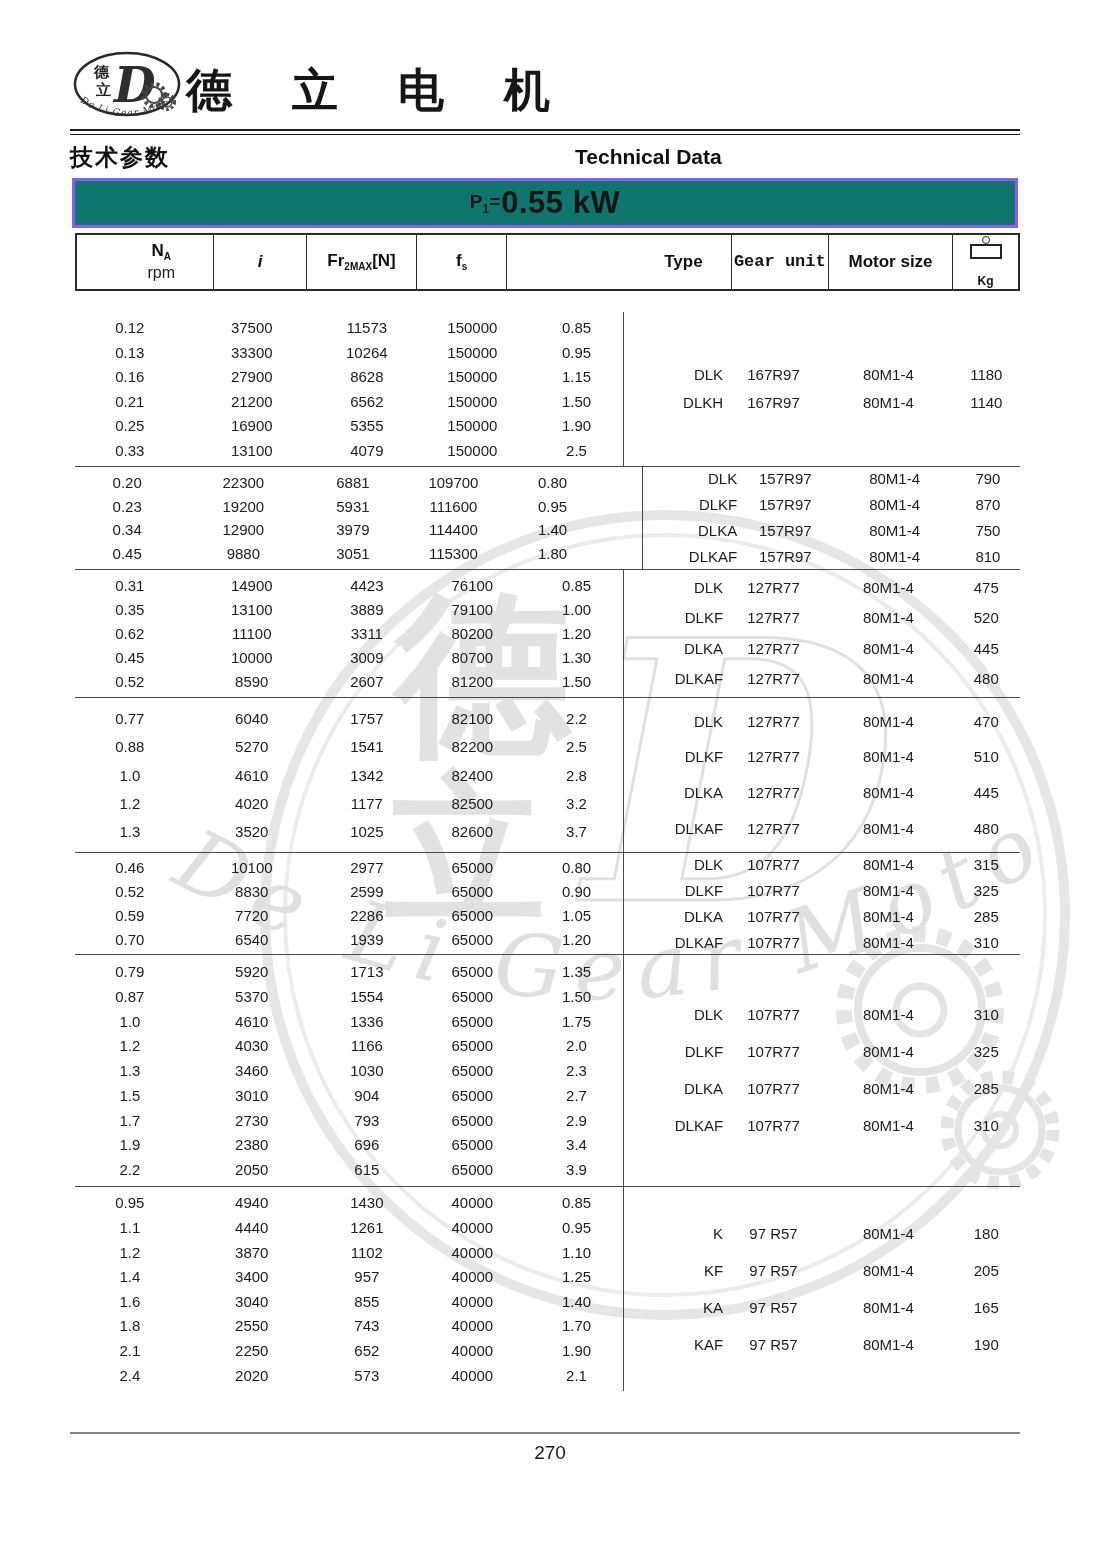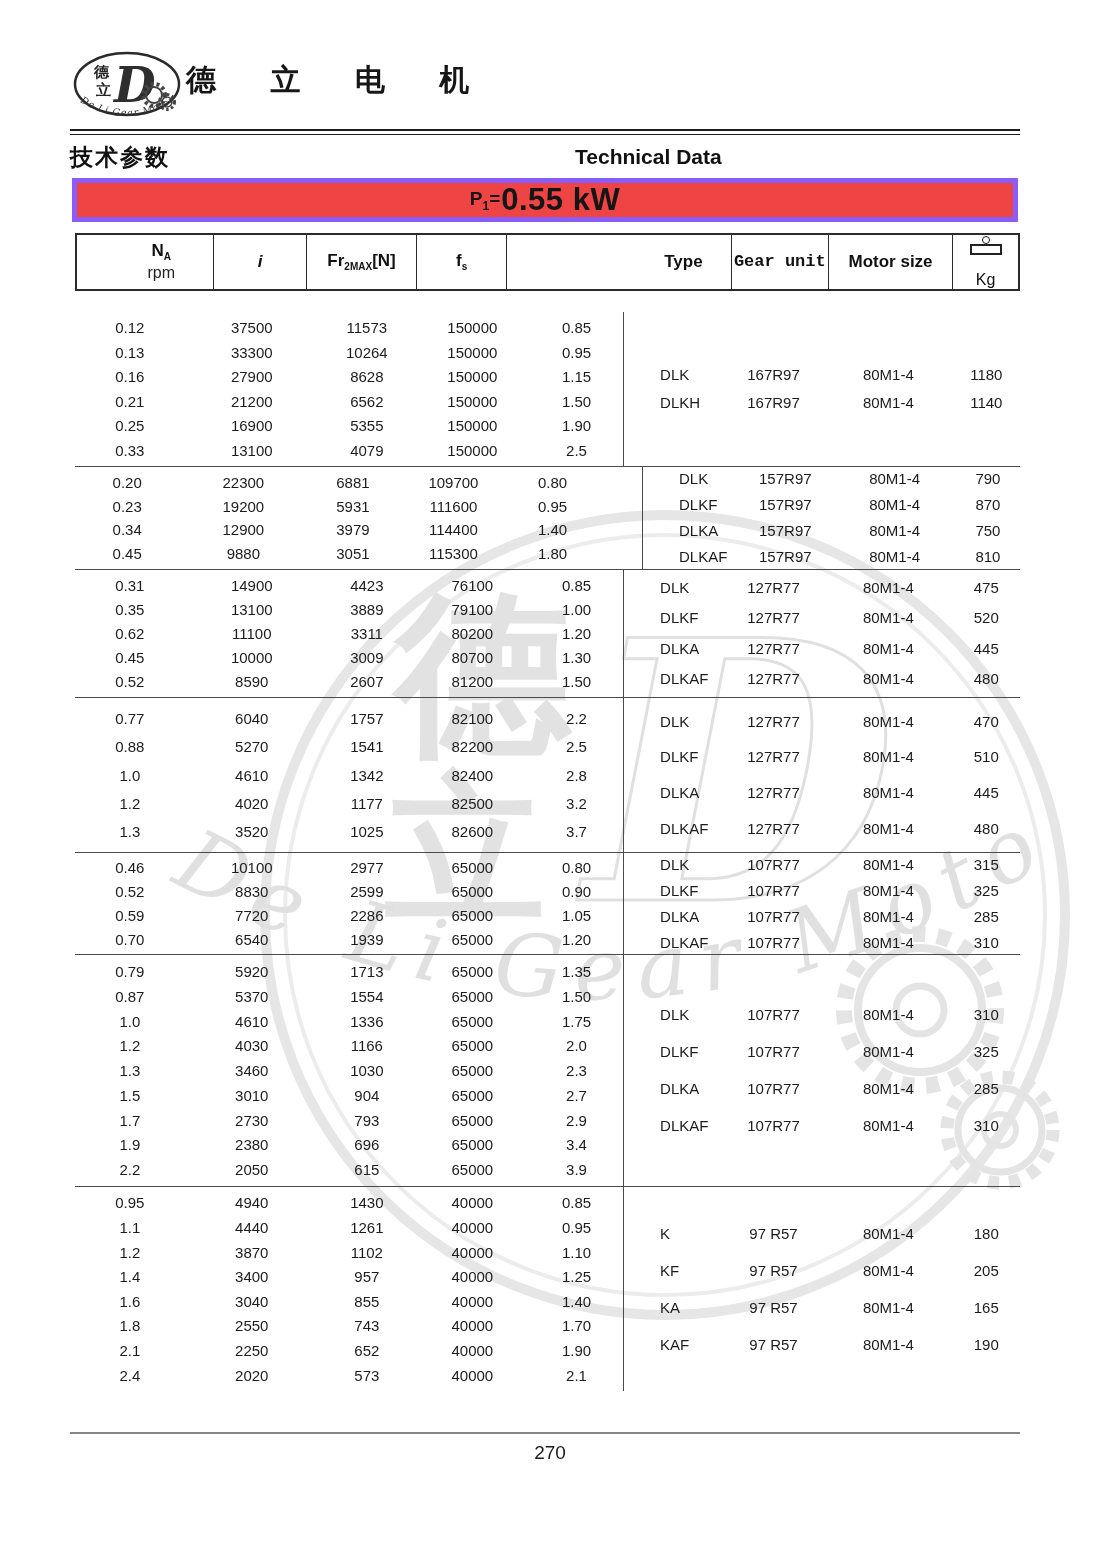--- a/index.html
+++ b/index.html
@@ -7,28 +7,28 @@
         font-family:"Liberation Sans",sans-serif;color:#1c1c1c;}
   .layer{position:relative;z-index:1;}
   
   .watermark{position:absolute;left:0;top:0;z-index:0;}
   .wm-char{font-family:"DejaVu Serif",serif;font-weight:bold;fill:#e2e2e2;}
   .wm-d{font-family:"DejaVu Serif",serif;font-weight:bold;font-style:italic;fill:none;stroke:#e0e0e0;stroke-width:3px;}
   .wm-script{font-family:"DejaVu Serif",serif;font-style:italic;font-size:86px;fill:#e0e0e0;letter-spacing:14px;}
   
   .logo-svg{position:absolute;left:70px;top:50px;}
   .brand-name{position:absolute;left:186px;top:60px;font-family:"DejaVu Serif",serif;
-              font-weight:900;font-size:30px;letter-spacing:22px;color:#161616;white-space:nowrap;}
+              font-weight:900;font-size:46px;letter-spacing:22px;color:#161616;white-space:nowrap;}
   .header-rule{position:absolute;left:70px;top:129px;width:950px;height:3px;
                border-top:2px solid #1d1d1d;border-bottom:1px solid #1d1d1d;box-sizing:content-box;}
   .sec-title-zh{position:absolute;left:70px;top:142px;font-size:23px;font-weight:bold;letter-spacing:2px;color:#111;}
   .sec-title-en{position:absolute;left:575px;top:145px;font-size:21px;font-weight:bold;color:#111;}
   
-  .power-box{position:absolute;left:72px;top:178px;width:946px;height:44px;border:5px solid #8b5cf6;
-             display:flex;align-items:center;justify-content:center;box-sizing:border-box;background:#ef4444;}
+  .power-box{position:absolute;left:72px;top:178px;width:946px;height:50px;border:3px solid #8b5cf6;
+             display:flex;align-items:center;justify-content:center;box-sizing:border-box;background:#0f766e;}
   .power-sym{font-size:19px;font-weight:bold;color:#151515;}
   .power-sym sub{font-size:12px;}
   .power-val{font-size:31px;font-weight:bold;color:#151515;margin-left:1px;letter-spacing:0.5px;}
   
   .cols{position:absolute;left:75px;top:233px;width:945px;height:58px;display:flex;
         border:2px solid #2b2b2b;box-sizing:border-box;background:#fff;}
   .hgroup{display:flex;height:100%;}
   .hgroup-left{width:58%;padding-left:32px;}
   .hgroup-right{width:42%;}
   .hcell{border-right:1px solid #2b2b2b;box-sizing:border-box;display:flex;flex-direction:column;
@@ -36,33 +36,33 @@
   .hcell:last-child{border-right:none;}
   .hgroup-left .hcell:last-child{border-right:1px solid #2b2b2b;}
   .hsub{font-size:10px;font-weight:bold;}
   .hunit{font-weight:normal;font-size:16px;color:#222;margin-top:1px;}
   .h-i{font-style:italic;}
   .w-na{width:20%;} .w-m2{width:24.5%;} .w-i{width:17.5%;} .w-fr{width:21%;} .w-fs{width:17%;}
   .w-type{width:25%;} .w-gear{width:25.5%;font-family:Liberation Mono, monospace;} .w-motor{width:32.5%;} .w-kg{width:17%;}
   .weight-icon{width:32px;height:20px;border:2px solid #222;position:relative;margin-top:9px;box-sizing:border-box;}
   .weight-knob{position:absolute;top:-10px;left:50%;transform:translateX(-50%);width:6px;height:6px;
                border:1.5px solid #222;border-radius:50%;background:#fff;}
-  .kg-label{font-weight:normal;font-size:16px;margin-top:16px;}
+  .kg-label{font-weight:bold;font-size:12px;margin-top:16px;}
   
   .tbody{position:absolute;left:75px;top:312px;width:945px;}
   .block{display:flex;box-sizing:border-box;}
   .block.ruled{border-top:1.5px solid #4a4a4a;}
   .rows-left{width:58%;display:flex;flex-direction:column;justify-content:space-evenly;}
   .drow{display:grid;grid-template-columns:20% 24.5% 17.5% 21% 17%;}
   .dcell{text-align:center;font-size:15px;color:#1c1c1c;}
   .rows-right{width:42%;border-left:1.5px solid #4a4a4a;box-sizing:border-box;
               display:flex;flex-direction:column;justify-content:center;}
   .mrow{display:grid;grid-template-columns:25% 25.5% 32.5% 17%;line-height:24px;}
   .mcell{font-size:15px;color:#1c1c1c;text-align:center;}
-  .m-type{text-align:left;padding-left:36px;}
+  .m-type{text-align:right;padding-left:36px;}
   
   .footer-rule{position:absolute;left:70px;top:1432px;width:950px;height:2px;background:#858585;}
   .page-num{position:absolute;left:0;right:0;top:1442px;text-align:center;font-size:19px;color:#1c1c1c;}
 </style>
 </head>
 <body>
 
 <div class="page">
 
   <svg class="watermark" width="1100" height="1555" viewBox="0 0 1100 1555" aria-hidden="true">

